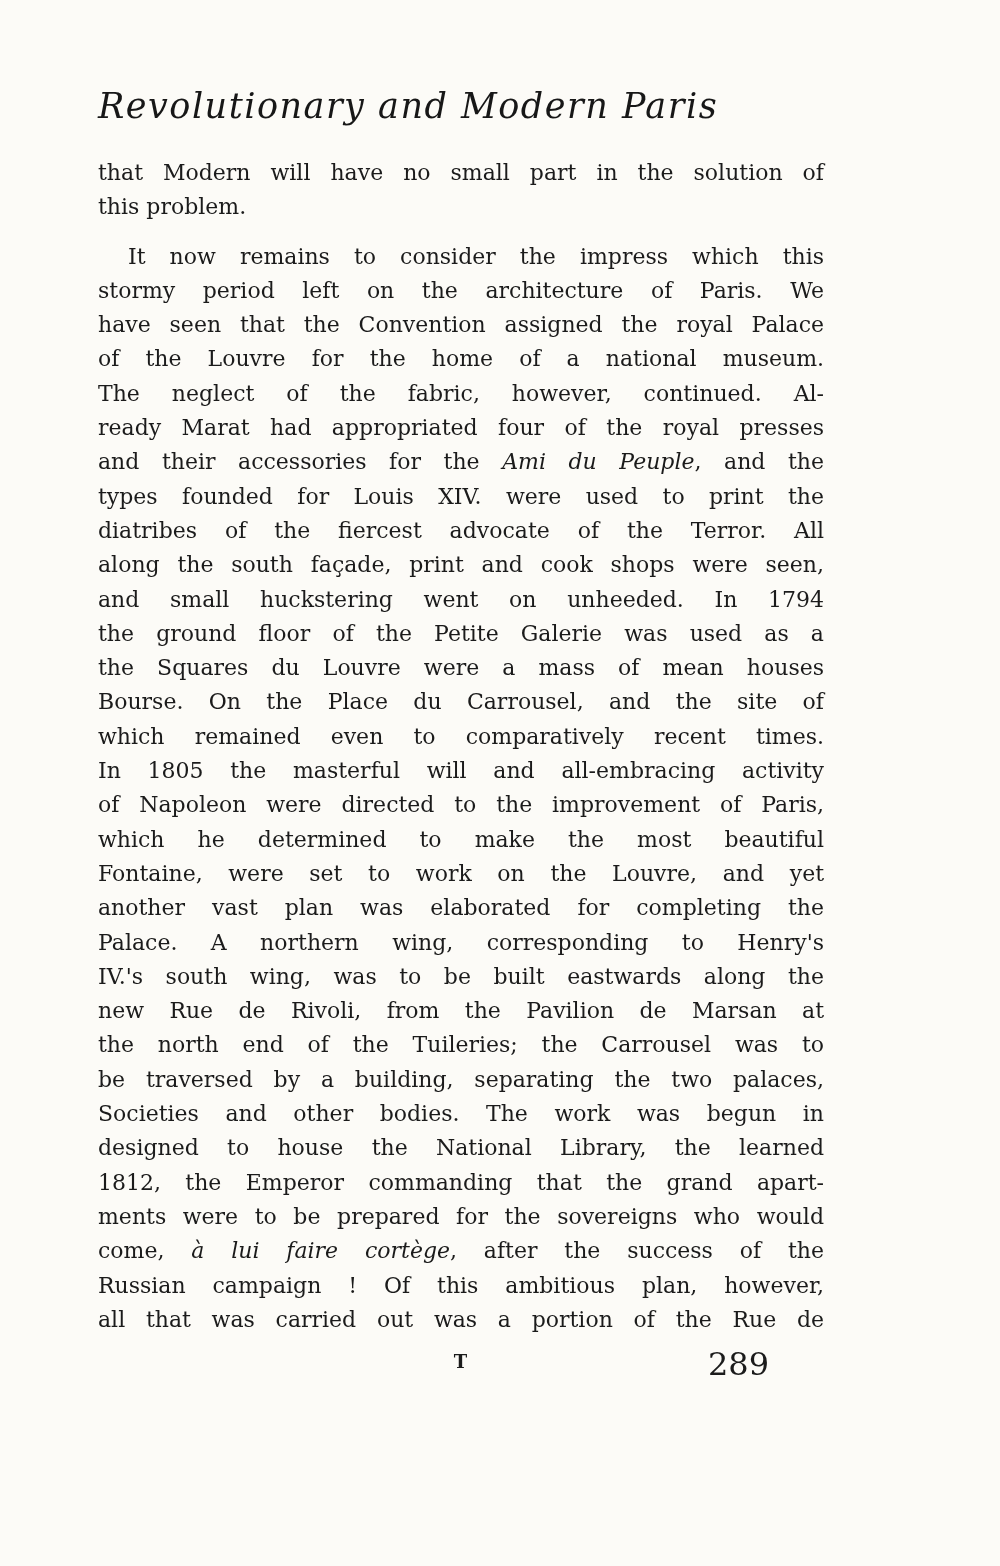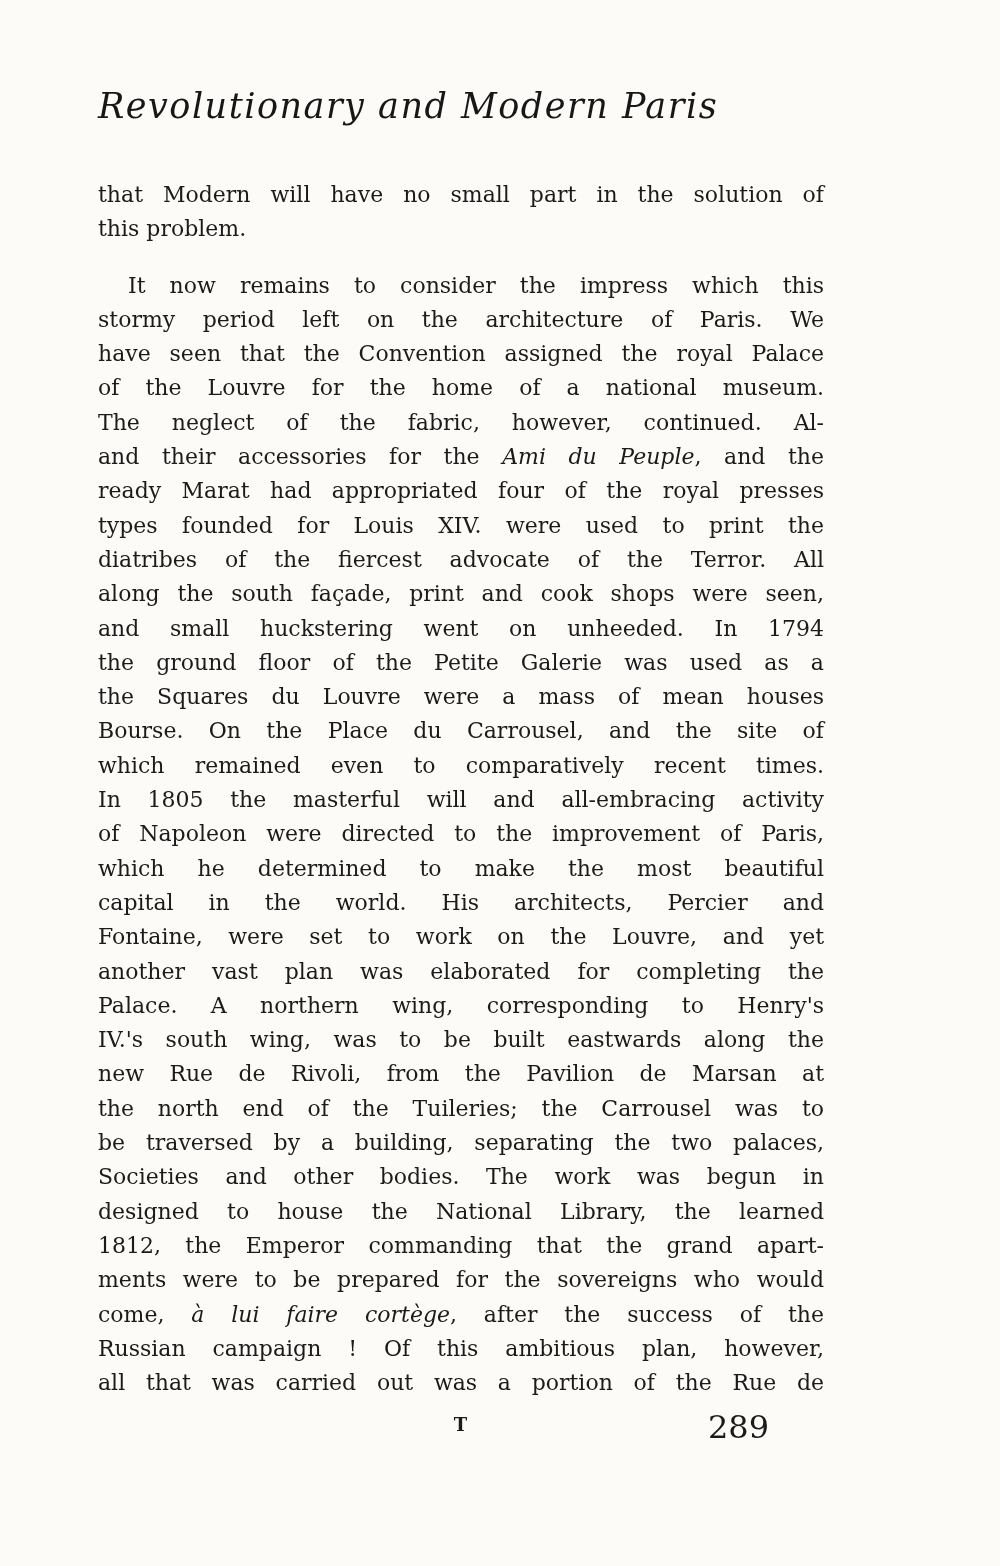--- a/index.html
+++ b/index.html
@@ -16,25 +16,25 @@
     position: absolute;
     inset: 0;
     padding: 86px 176px 0 98px;
   }
   .title {
     font-size: 35px;
     font-style: italic;
     font-weight: normal;
     letter-spacing: 1.5px;
     white-space: nowrap;
-    margin-bottom: 52px;
+    margin-bottom: 30px;
     color: #171717;
   }
   .text-block { width: 726px; }
-  .paragraph + .paragraph { margin-top: 22px; }
+  .paragraph + .paragraph { margin-top: 15px; }
   .paragraph.indent .line:first-child { text-indent: 30px; }
   .line {
     font-size: 22px;
     line-height: 34.3px;
     text-align: justify;
     text-align-last: justify;
   }
   .line.short { text-align-last: left; }
   .italic { font-style: italic; }
   .footer {
@@ -69,34 +69,33 @@
       <div class="paragraph">
         <div class="line"><span class="">that Modern will have no small part in the solution of</span></div>
         <div class="line short"><span class="">this problem.</span></div>
       </div>
       <div class="paragraph indent">
         <div class="line"><span class="">It now remains to consider the impress which this</span></div>
         <div class="line"><span class="">stormy period left on the architecture of Paris.  We</span></div>
         <div class="line"><span class="">have seen that the Convention assigned the royal Palace</span></div>
         <div class="line"><span class="">of the Louvre for the home of a national museum.</span></div>
         <div class="line"><span class="">The neglect of the fabric, however, continued.  Al-</span></div>
+        <div class="line"><span class="">ready Marat had appropriated four of the royal presses</span></div>
         <div class="line"><span class="">and their accessories for the </span><span class="italic">Ami du Peuple</span><span class="">, and the</span></div>
-        <div class="line"><span class="">ready Marat had appropriated four of the royal presses</span></div>
         <div class="line"><span class="">types founded for Louis XIV. were used to print the</span></div>
         <div class="line"><span class="">diatribes of the fiercest advocate of the Terror.  All</span></div>
         <div class="line"><span class="">along the south façade, print and cook shops were seen,</span></div>
         <div class="line"><span class="">and small huckstering went on unheeded.  In 1794</span></div>
         <div class="line"><span class="">the ground floor of the Petite Galerie was used as a</span></div>
         <div class="line"><span class="">the Squares du Louvre were a mass of mean houses</span></div>
         <div class="line"><span class="">Bourse.  On the Place du Carrousel, and the site of</span></div>
         <div class="line"><span class="">which remained even to comparatively recent times.</span></div>
         <div class="line"><span class="">In 1805 the masterful will and all-embracing activity</span></div>
         <div class="line"><span class="">of Napoleon were directed to the improvement of Paris,</span></div>
         <div class="line"><span class="">which he determined to make the most beautiful</span></div>
-        <div class="line"><span class="">capital in the world.  His architects, Percier and</span></div>
         <div class="line"><span class="">Fontaine, were set to work on the Louvre, and yet</span></div>
         <div class="line"><span class="">another vast plan was elaborated for completing the</span></div>
         <div class="line"><span class="">Palace.  A northern wing, corresponding to Henry's</span></div>
         <div class="line"><span class="">IV.'s south wing, was to be built eastwards along the</span></div>
         <div class="line"><span class="">new Rue de Rivoli, from the Pavilion de Marsan at</span></div>
         <div class="line"><span class="">the north end of the Tuileries; the Carrousel was to</span></div>
         <div class="line"><span class="">be traversed by a building, separating the two palaces,</span></div>
         <div class="line"><span class="">Societies and other bodies.  The work was begun in</span></div>
         <div class="line"><span class="">designed to house the National Library, the learned</span></div>
         <div class="line"><span class="">1812, the Emperor commanding that the grand apart-</span></div>

